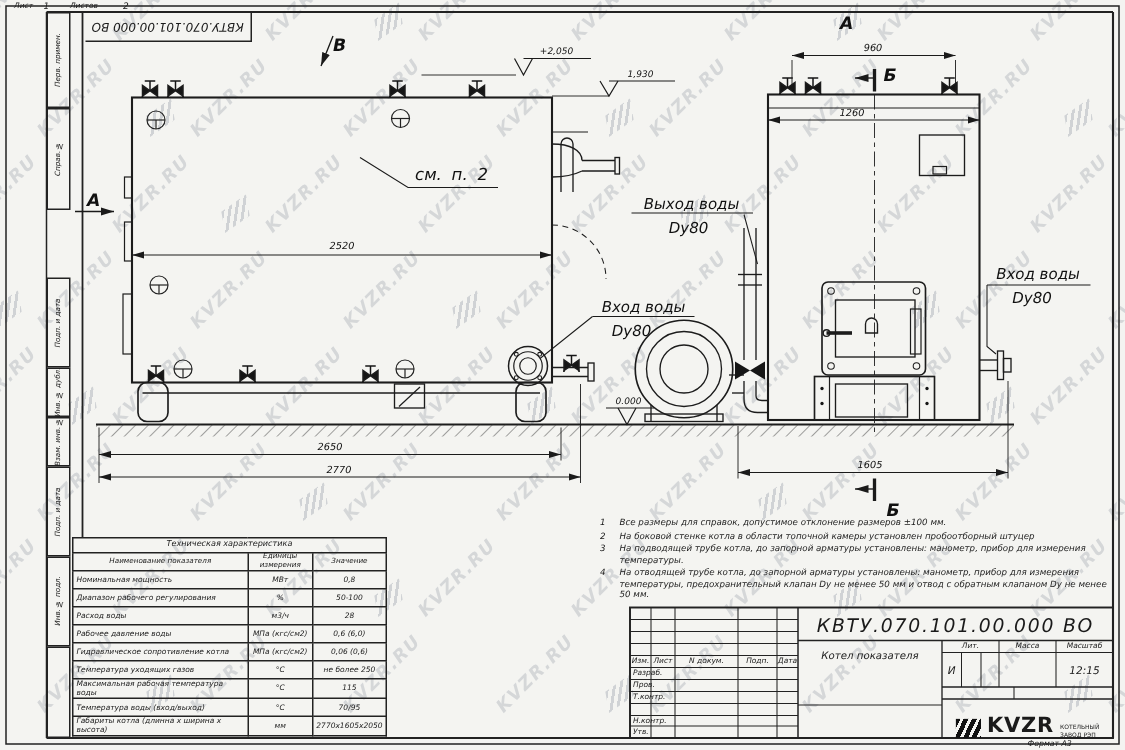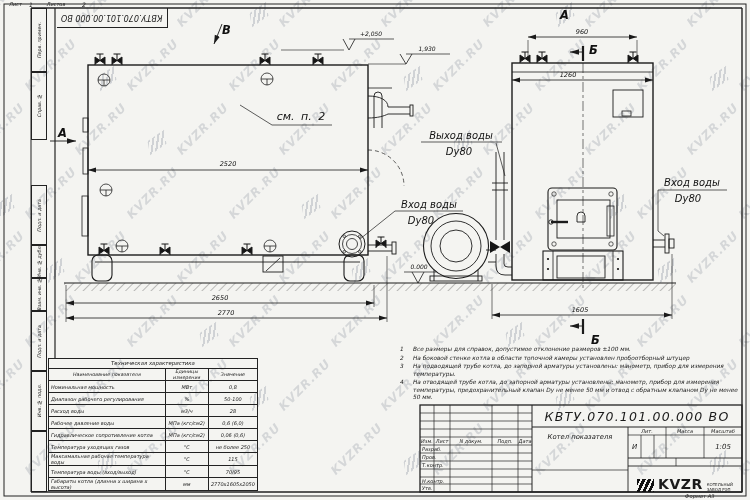--- a/index.html
+++ b/index.html
@@ -523,21 +523,21 @@
   <div class="tb-text small5 cellc" style="left:518px;top:437px;width:14px;height:8px;">Дата</div>
   <div class="tb-text small5" style="left:422px;top:446px;">Разраб.</div>
   <div class="tb-text small5" style="left:422px;top:454px;">Пров.</div>
   <div class="tb-text small5" style="left:422px;top:462px;">Т.контр.</div>
   <div class="tb-text small5" style="left:422px;top:477.5px;">Н.контр.</div>
   <div class="tb-text small5" style="left:422px;top:485px;">Утв.</div>
   <div class="tb-text small5 cellc" style="left:628px;top:427px;width:38px;height:8px;">Лит.</div>
   <div class="tb-text small5 cellc" style="left:666px;top:427px;width:38px;height:8px;">Масса</div>
   <div class="tb-text small5 cellc" style="left:704px;top:427px;width:38px;height:8px;">Масштаб</div>
   <div class="tb-text cellc" style="left:628px;top:435px;width:13px;height:23px;font-size:7px;">И</div>
-  <div class="tb-text cellc" style="left:704px;top:435px;width:38px;height:23px;font-size:7px;">1:05</div>
+  <div class="tb-text cellc" style="left:704px;top:435px;width:38px;height:23px;font-size:7px;">12:15</div>
   <div class="listrow">
     <span style="width:22px;text-align:right;">Лист</span>
     <span class="v" style="width:18px;text-align:center;">1</span>
     <span style="width:32px;text-align:center;">Листов</span>
     <span class="v" style="width:24px;text-align:center;">2</span>
   </div>
   <div class="abs logo">
     <span class="mark"></span>
     <span class="kv">KVZR</span>
     <span class="sub">

